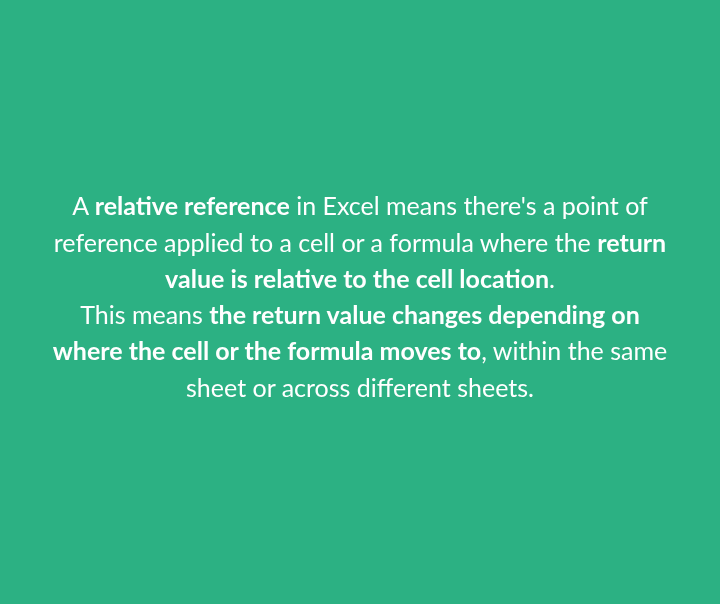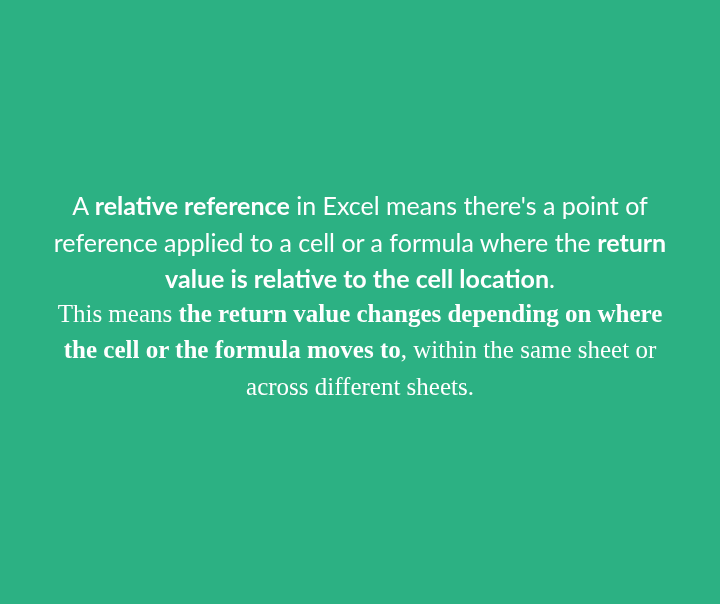--- a/index.html
+++ b/index.html
@@ -22,21 +22,20 @@
       text-align: center;
       color: #ffffff;
     }
     .paragraph {
       font-size: 25px;
       line-height: 1.45;
       font-weight: 400;
     }
     .paragraph:last-child {
       margin-bottom: 12px;
-      font-family: Liberation Serif, serif;
     }
     .bold {
       font-weight: 700;
     }
   </style>
 </head>
 <body>
 
 <div class="content">
   <p class="paragraph">

